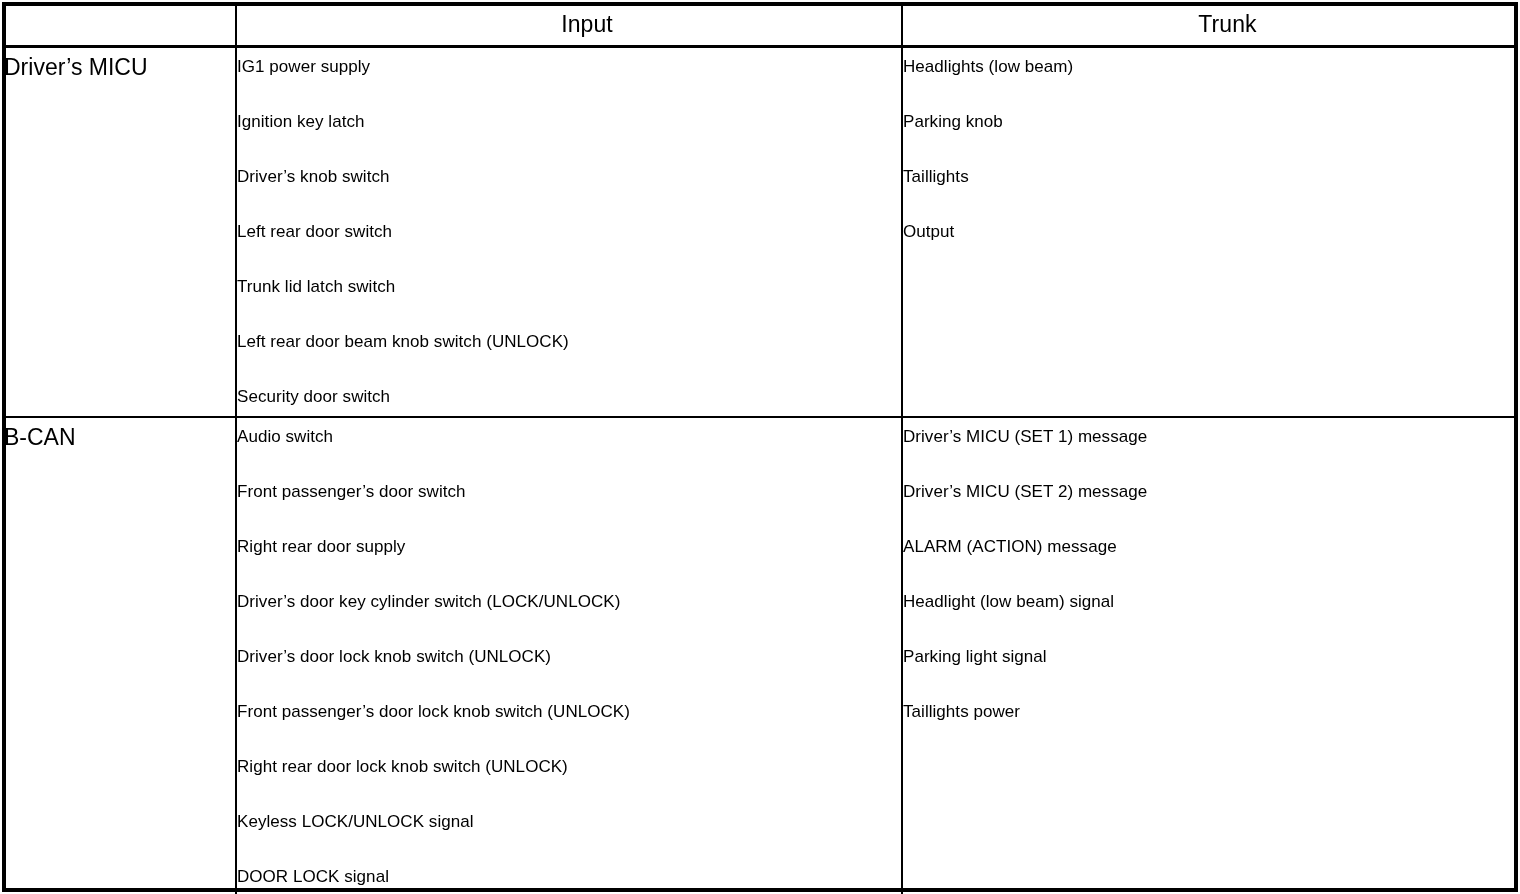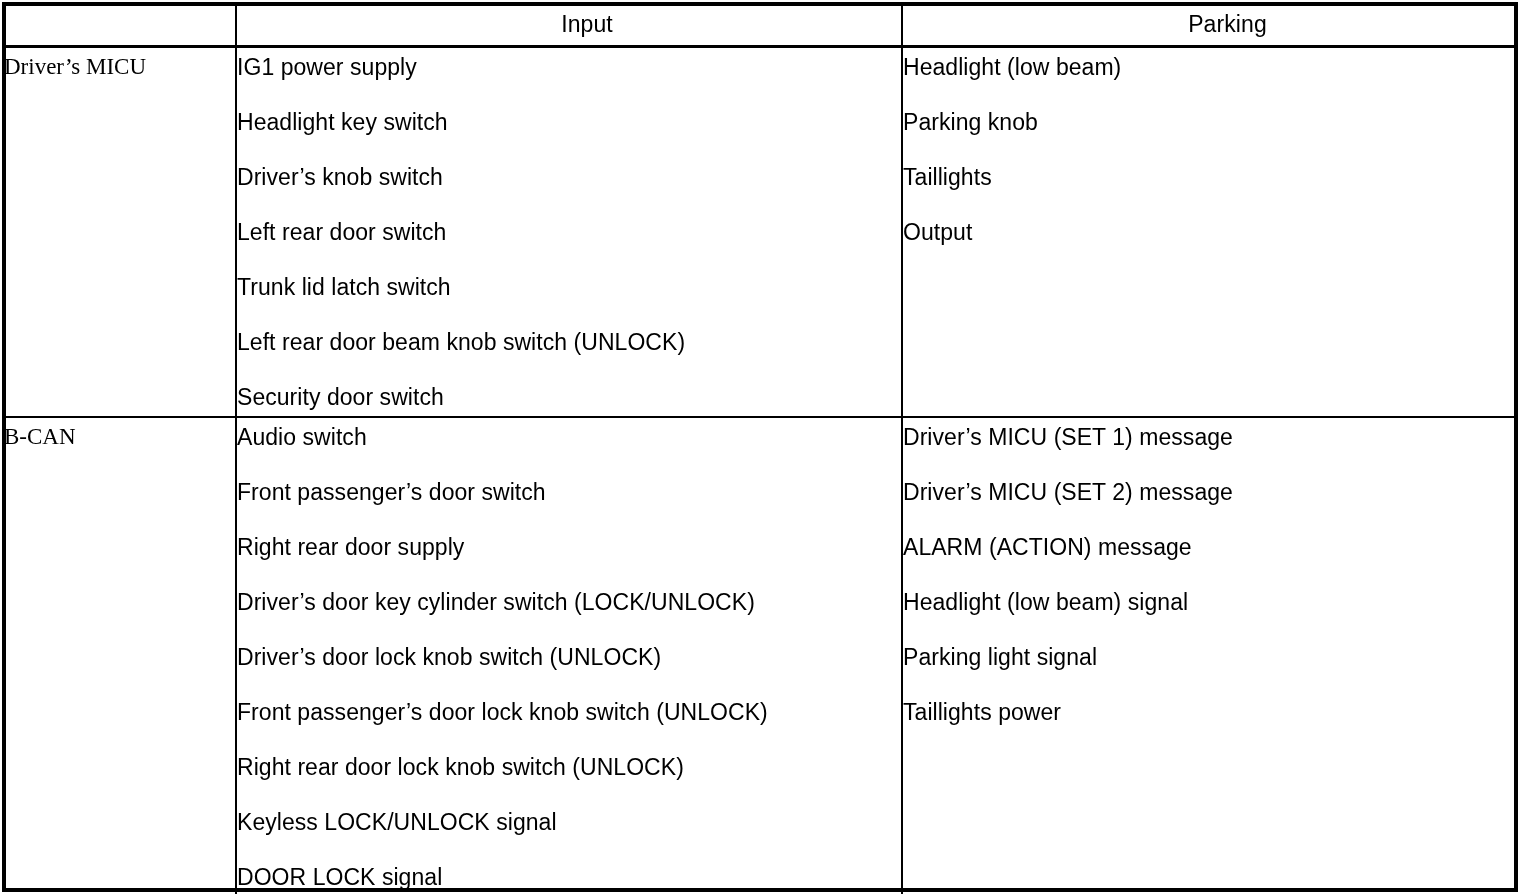--- a/index.html
+++ b/index.html
@@ -80,40 +80,39 @@
     text-align: center;
     font-size: 23px;
     line-height: 40px;
     letter-spacing: 0.1px;
   }
   td.hdr-blank { }
 
   
   td.module-cell {
     padding: 8px 0 0 4px;
-    font-family: Liberation Serif, serif;
   }
   td.list-cell {
     padding: 8px 0 0 7px;
   }
 
   .module-label {
     display: block;
     font-size: 23px;
     line-height: 38px;
     white-space: nowrap;
   }
 
   ul.item-list {
     list-style: none;
     margin: 0;
     padding: 0;
   }
   ul.item-list li {
-    font-size: 23px;
+    font-size: 17px;
     line-height: 38px;
     height: 55px;
     white-space: nowrap;
     letter-spacing: 0.05px;
   }
   ul.item-list li:last-child {
     height: auto;
   }
 
   
@@ -149,44 +148,44 @@
 
     <thead>
       <tr class="header-row">
         <td class="hdr-blank">
           <span class="hdr-text"></span>
         </td>
         <td>
           <span class="hdr-text">Input</span>
         </td>
         <td>
-          <span class="hdr-text">Parking</span>
+          <span class="hdr-text">Trunk</span>
         </td>
       </tr>
     </thead>
 
     <tbody>
       <tr class="body-row">
         <td class="module-cell">
           <span class="module-label">Driver’s MICU</span>
         </td>
         <td class="list-cell">
           <ul class="item-list">
             <li>IG1 power supply</li>
-            <li>Headlight key switch</li>
+            <li>Ignition key latch</li>
             <li>Driver’s knob switch</li>
             <li>Left rear door switch</li>
             <li>Trunk lid latch switch</li>
             <li>Left rear door beam knob switch (UNLOCK)</li>
             <li>Security door switch</li>
           </ul>
         </td>
         <td class="list-cell">
           <ul class="item-list">
-            <li>Headlight (low beam)</li>
+            <li>Headlights (low beam)</li>
             <li>Parking knob</li>
             <li>Taillights</li>
             <li>Output</li>
           </ul>
         </td>
       </tr>
 
       <tr class="body-row last">
         <td class="module-cell">
           <span class="module-label">B-CAN</span>

